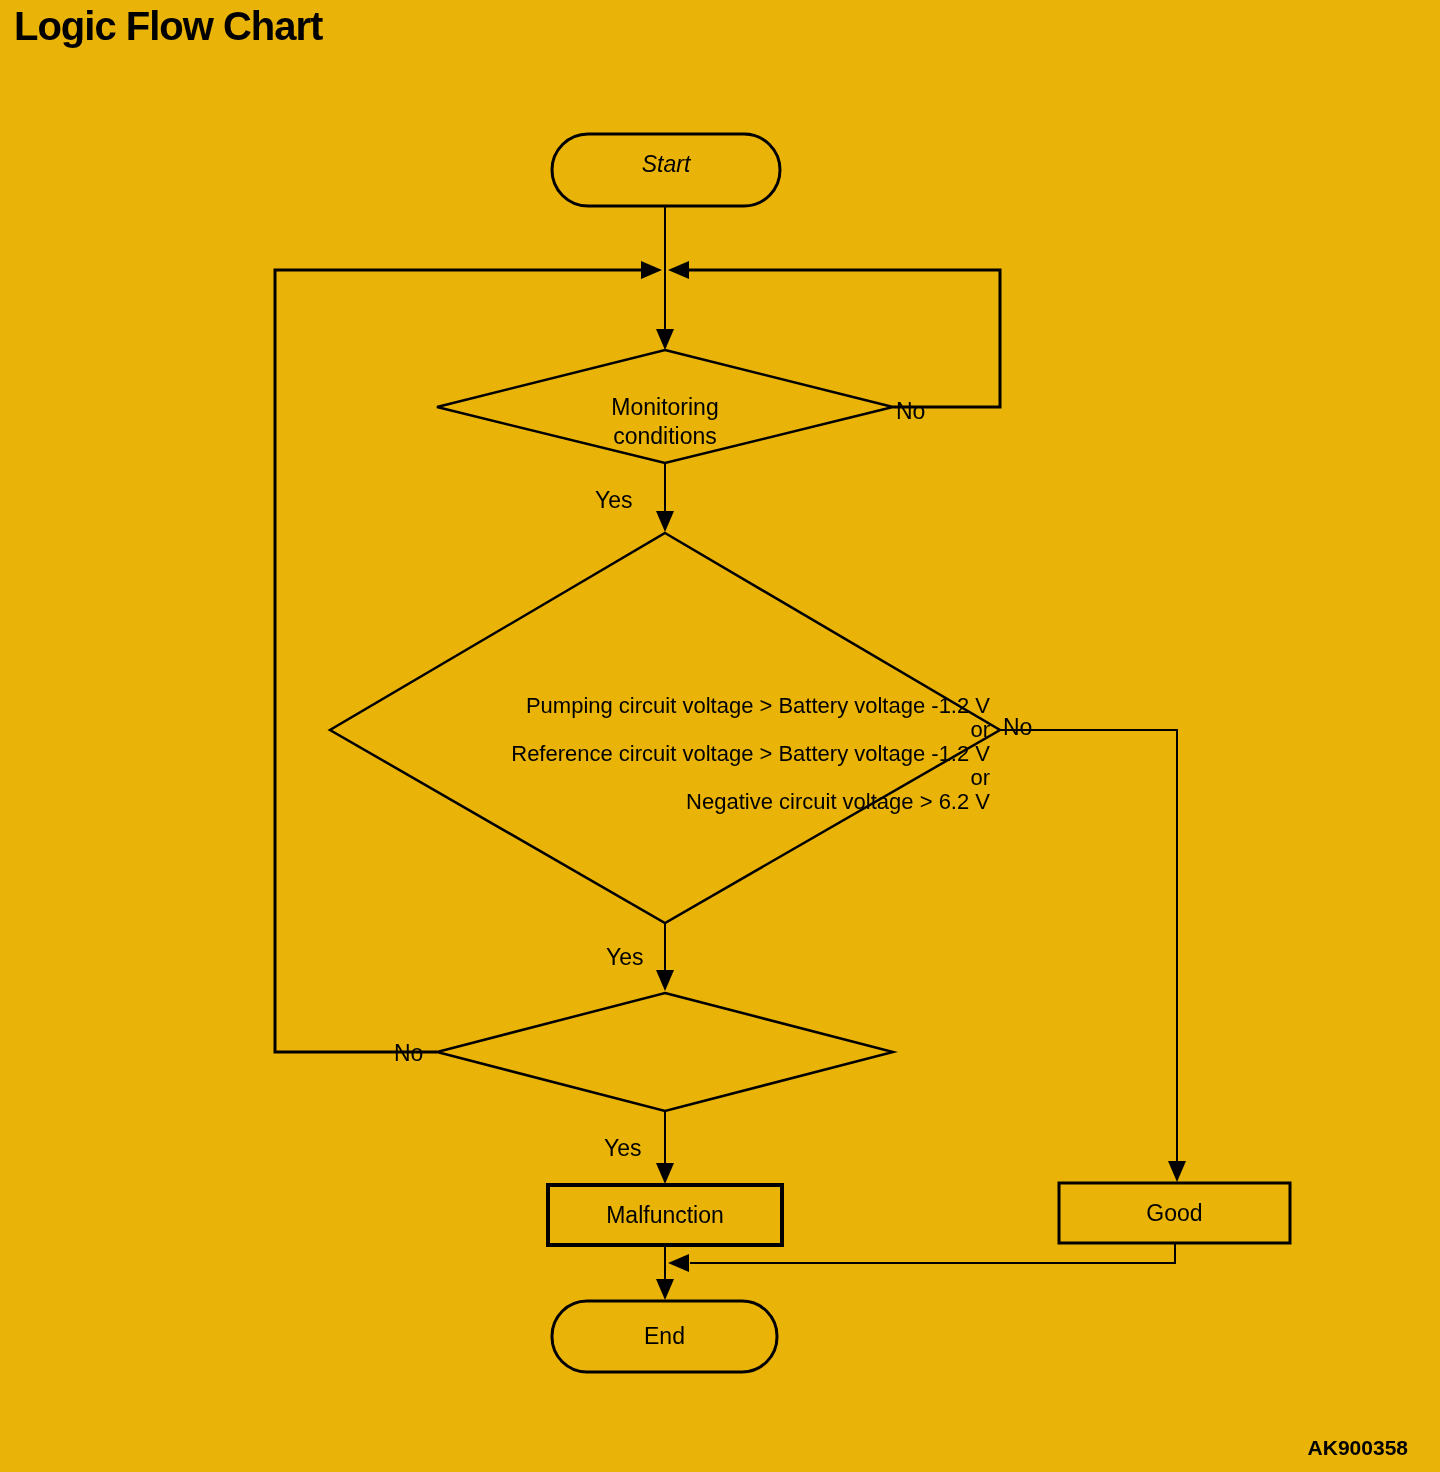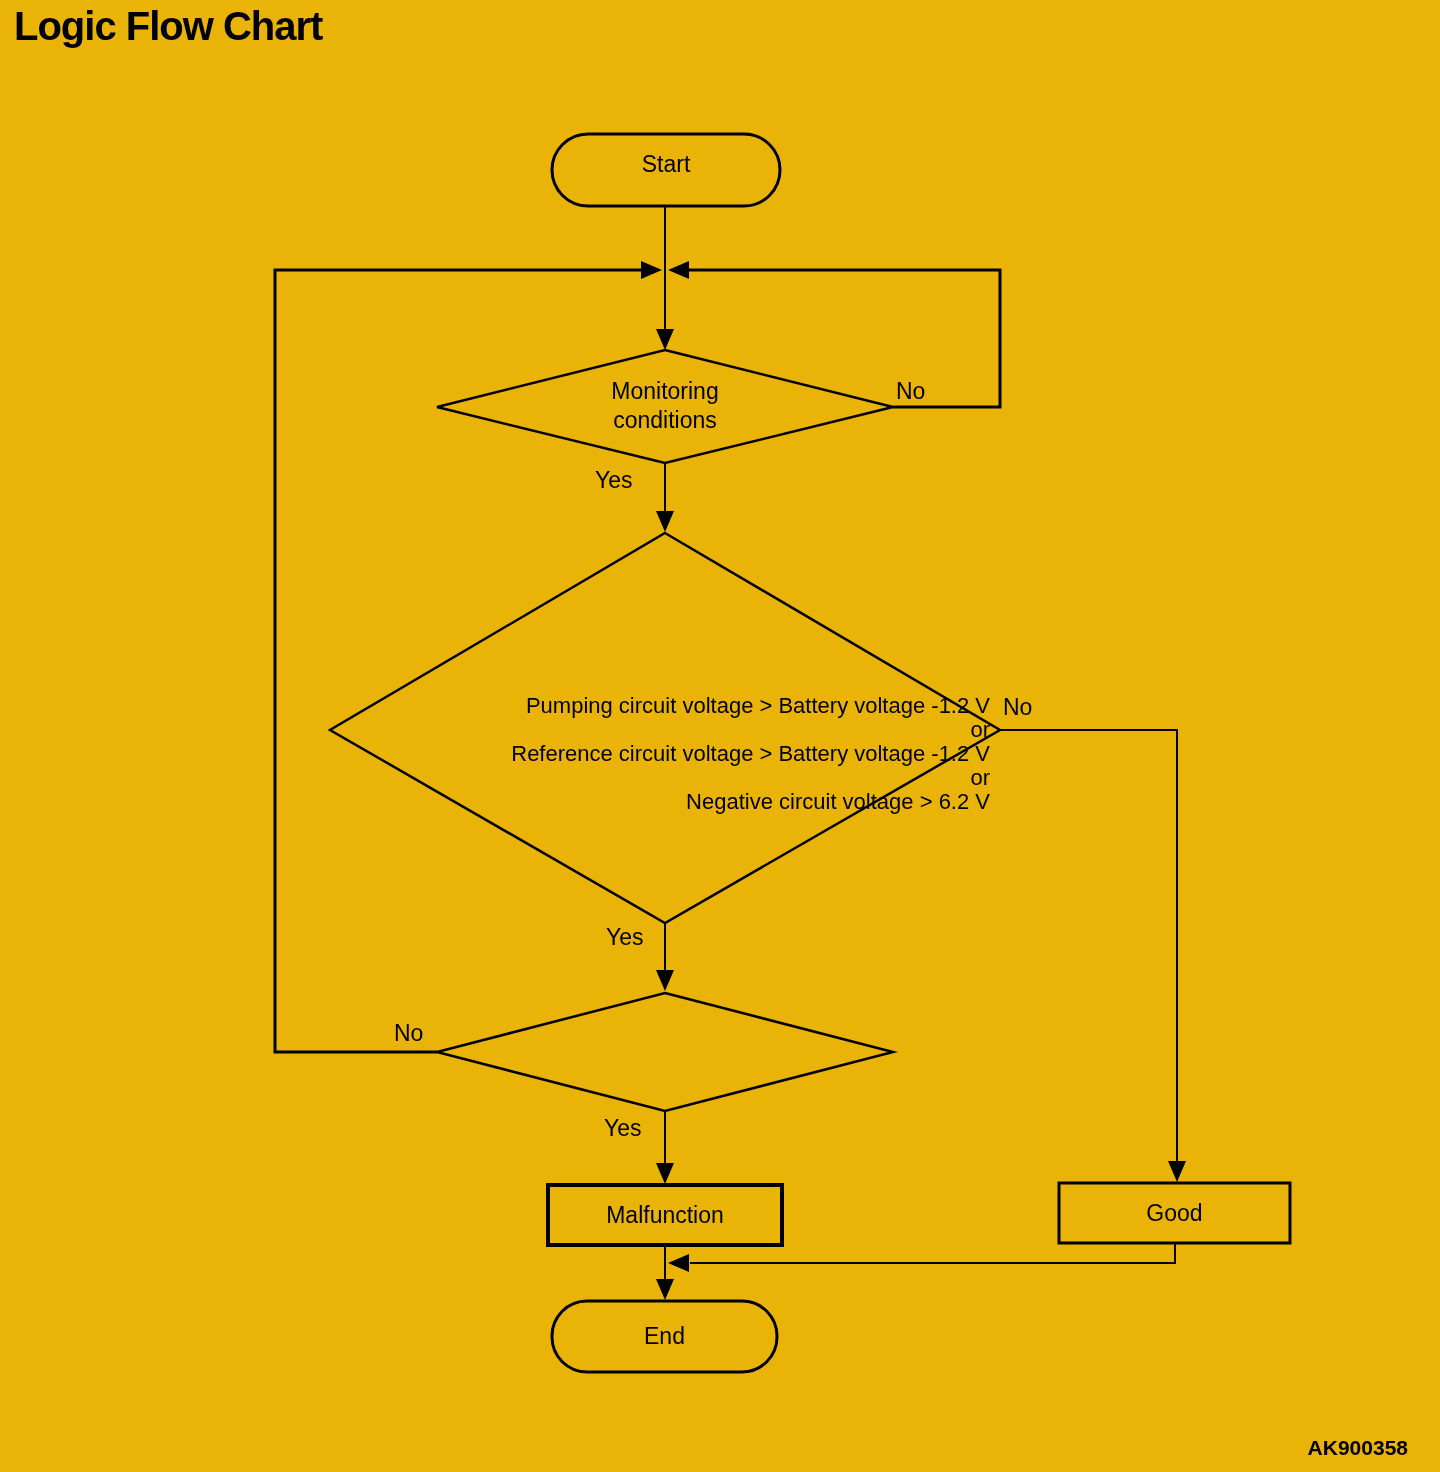--- a/index.html
+++ b/index.html
@@ -46,20 +46,21 @@
     text-align: right;
     font-size: 22px;
     line-height: 24px;
     white-space: pre-line;
   }
   .branch-label {
     position: absolute;
     font-size: 23px;
     line-height: 24px;
     white-space: nowrap;
+    margin-top: 20px;
   }
   .figcode {
     position: absolute;
     right: 32px;
     top: 1436px;
     font-size: 21px;
     font-weight: bold;
     white-space: nowrap;
   }
 </style>
@@ -107,23 +108,23 @@
     <polygon points="665,1300 656,1279 674,1279" fill="#000000" stroke="none"></polygon>
 
     <polyline points="1175,1243 1175,1263 690,1263" stroke-width="2"></polyline>
     <polygon points="668,1263 689,1254 689,1272" fill="#000000" stroke="none"></polygon>
 
     <rect x="552" y="1301" width="225" height="71" rx="35" ry="35" stroke-width="3"></rect>
   </svg>
 
   <h1 class="title">Logic Flow Chart</h1>
 
-  <div class="node-label" style="left:552px; top:134px; width:228px; height:61px;">Start</div>
+  <div class="node-label" style="left:552px; top:134px; width:228px; height:61px;font-style:italic;">Start</div>
 
-  <div class="node-label" style="left:445px; top:352px; width:440px; height:108px;">Monitoring
+  <div class="node-label" style="left:445px; top:368px; width:440px; height:108px;">Monitoring
 conditions</div>
   <div class="branch-label" style="left:896px; top:379px;">No</div>
   <div class="branch-label" style="left:595px; top:468px;">Yes</div>
 
   <div class="cond-label" style="left:340px; top:694px; width:650px;">Pumping circuit voltage &gt; Battery voltage -1.2 V
 or
 Reference circuit voltage &gt; Battery voltage -1.2 V
 or
 Negative circuit voltage &gt; 6.2 V</div>
   <div class="branch-label" style="left:1003px; top:695px;">No</div>

